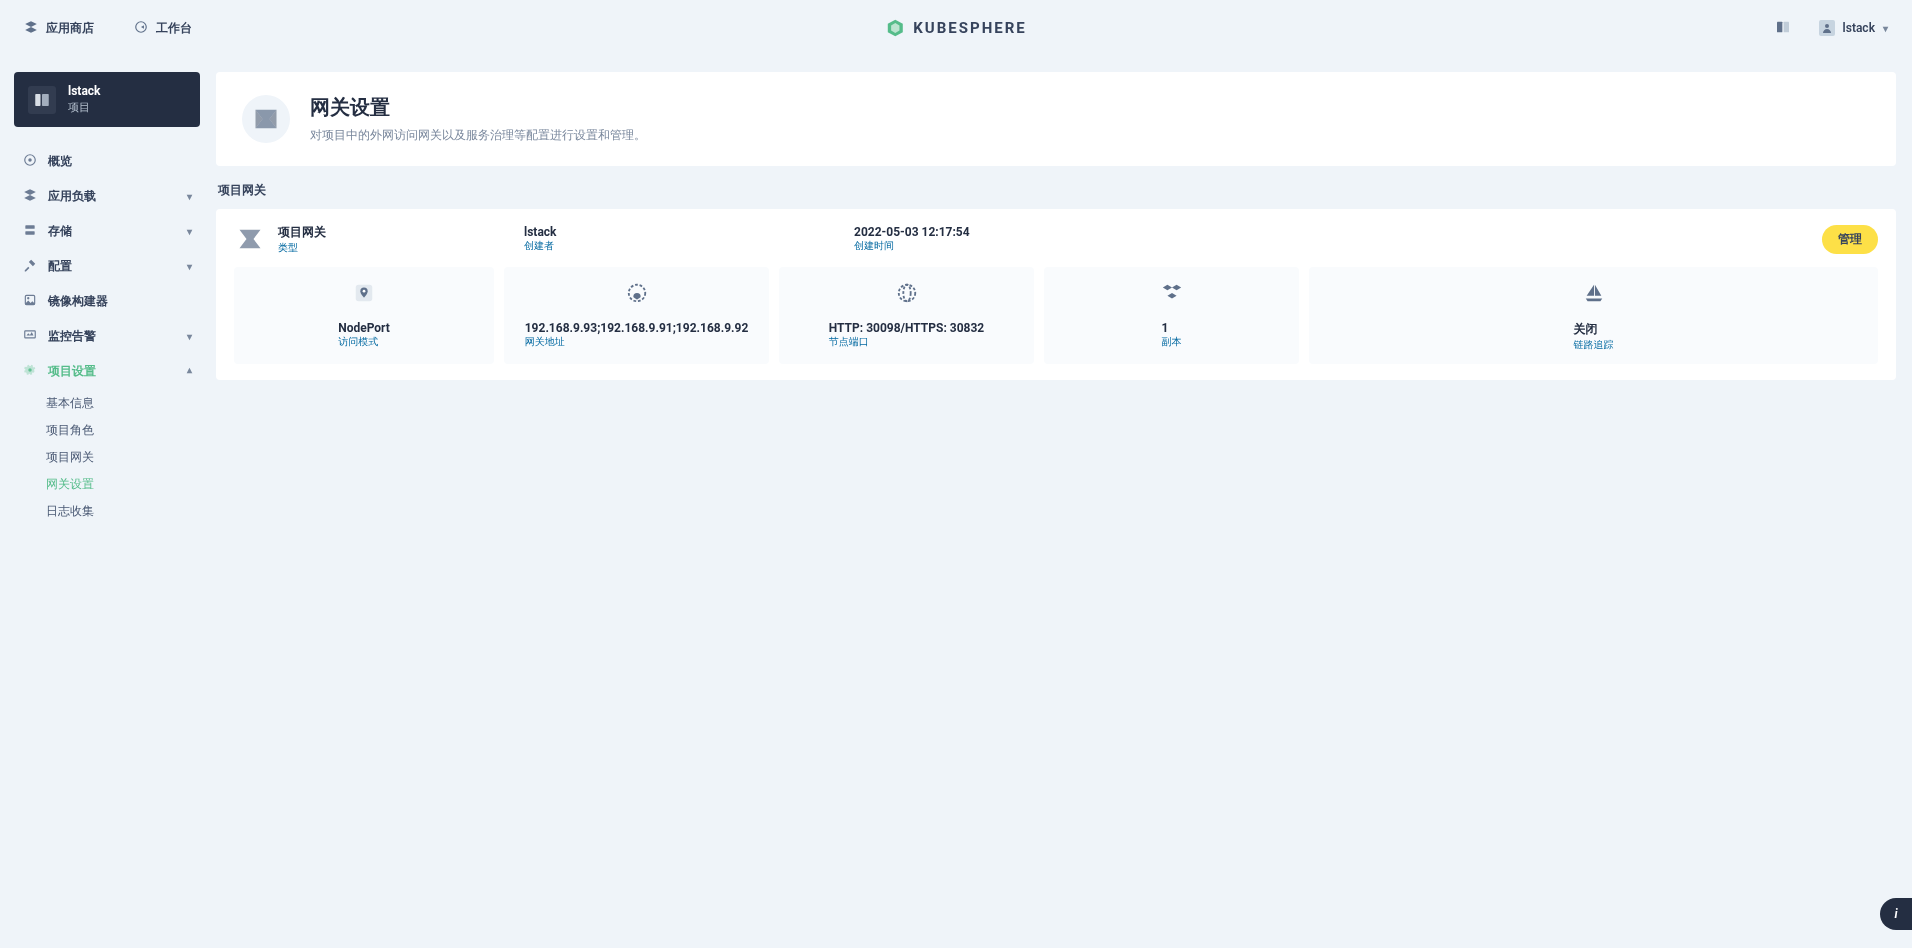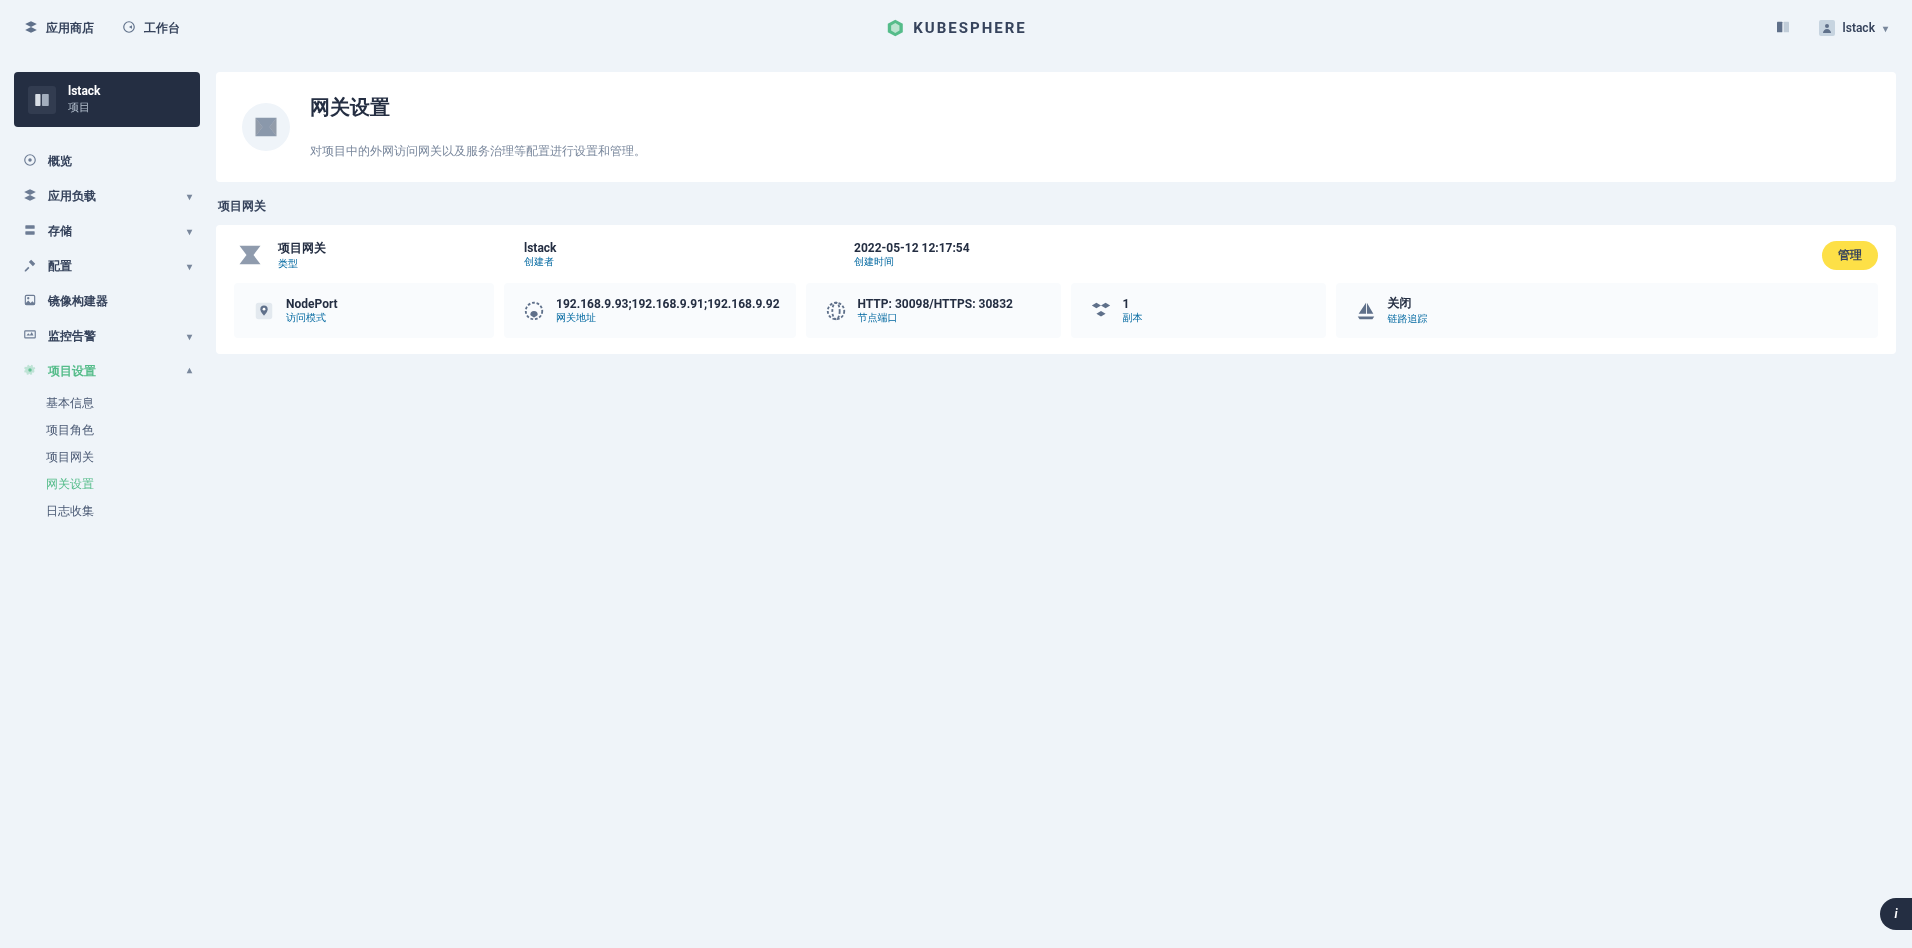--- a/index.html
+++ b/index.html
@@ -11,21 +11,21 @@
     font-size: 12px;
   }
   
   .topbar {
     height: 56px;
     display: flex;
     align-items: center;
     padding: 0 24px;
     position: relative;
   }
-  .topbar-left { display: flex; align-items: center; gap: 28px; }
+  .topbar-left { display: flex; align-items: center; gap: 40px; }
   .topbar-link { display: flex; align-items: center; gap: 8px; color: #36435c; font-weight: 600; cursor: pointer; font-size: 12px; }
   .topbar-center {
     position: absolute; left: 50%; transform: translateX(-50%);
     display: flex; align-items: center; gap: 8px;
   }
   .brand-logo { width: 20px; height: 20px; }
   .brand-text { font-weight: 700; letter-spacing: 2px; font-size: 15px; color: #36435c; }
   .topbar-right { margin-left: auto; display: flex; align-items: center; gap: 28px; }
   .user-block { display: flex; align-items: center; gap: 8px; cursor: pointer; color:#36435c; font-weight:600;}
   .avatar { width: 16px; height: 16px; border-radius: 2px; background: #c7d4e0; display:inline-flex;align-items:center;justify-content:center;}
@@ -80,21 +80,21 @@
     border-radius:4px;
     padding: 22px 26px;
     display:flex; align-items:center; gap:20px;
     margin-bottom: 14px;
   }
   .ph-icon {
     width:48px; height:48px; border-radius:50%;
     background:#eff4f9; display:flex; align-items:center; justify-content:center;
   }
   .ph-title { font-size:20px; font-weight:600; color:#242e42; }
-  .ph-desc { color:#79879c; font-size:12px; margin-top:22px; }
+  .ph-desc { color:#79879c; font-size:12px; margin-top:6px; }
 
   
   .section-label { color:#36435c; font-weight:600; font-size:12px; padding: 2px 2px 10px 2px; }
 
   
   .gw-card {
     background:#fff;
     border-radius:4px;
     padding: 14px 18px 16px 18px;
   }
@@ -119,21 +119,21 @@
   }
 
   
   .gw-details {
     display:flex; gap:10px; margin-top:12px;
   }
   .dt-box {
     background:#f9fbfd;
     border-radius:4px;
     padding:12px 16px;
-    display:flex; align-items:center; gap:8px;
+    display:flex; align-items:center; gap:14px;flex-direction:column;
   }
   .dt-icon {
     width:28px; height:28px; display:flex;align-items:center;justify-content:center;
     color:#5f708a;
   }
   .dt-box.b1 { flex: 0 0 260px; }
   .dt-box.b2 { flex: 0 0 265px; }
   .dt-box.b3 { flex: 0 0 255px; }
   .dt-box.b4 { flex: 0 0 255px; }
   .dt-box.b5 { flex: 1 1 auto; }
@@ -335,21 +335,21 @@
             </div>
           </div>
           <div class="gw-col pad2">
             <div>
               <div class="val">lstack</div>
               <div class="lab">创建者</div>
             </div>
           </div>
           <div class="gw-col pad3">
             <div>
-              <div class="val">2022-05-12 12:17:54</div>
+              <div class="val">2022-05-03 12:17:54</div>
               <div class="lab">创建时间</div>
             </div>
           </div>
         </div>
         <button class="manage-btn">管理</button>
       </div>
 
       <div class="gw-details">
         <div class="dt-box b1">
           <div class="dt-icon">

